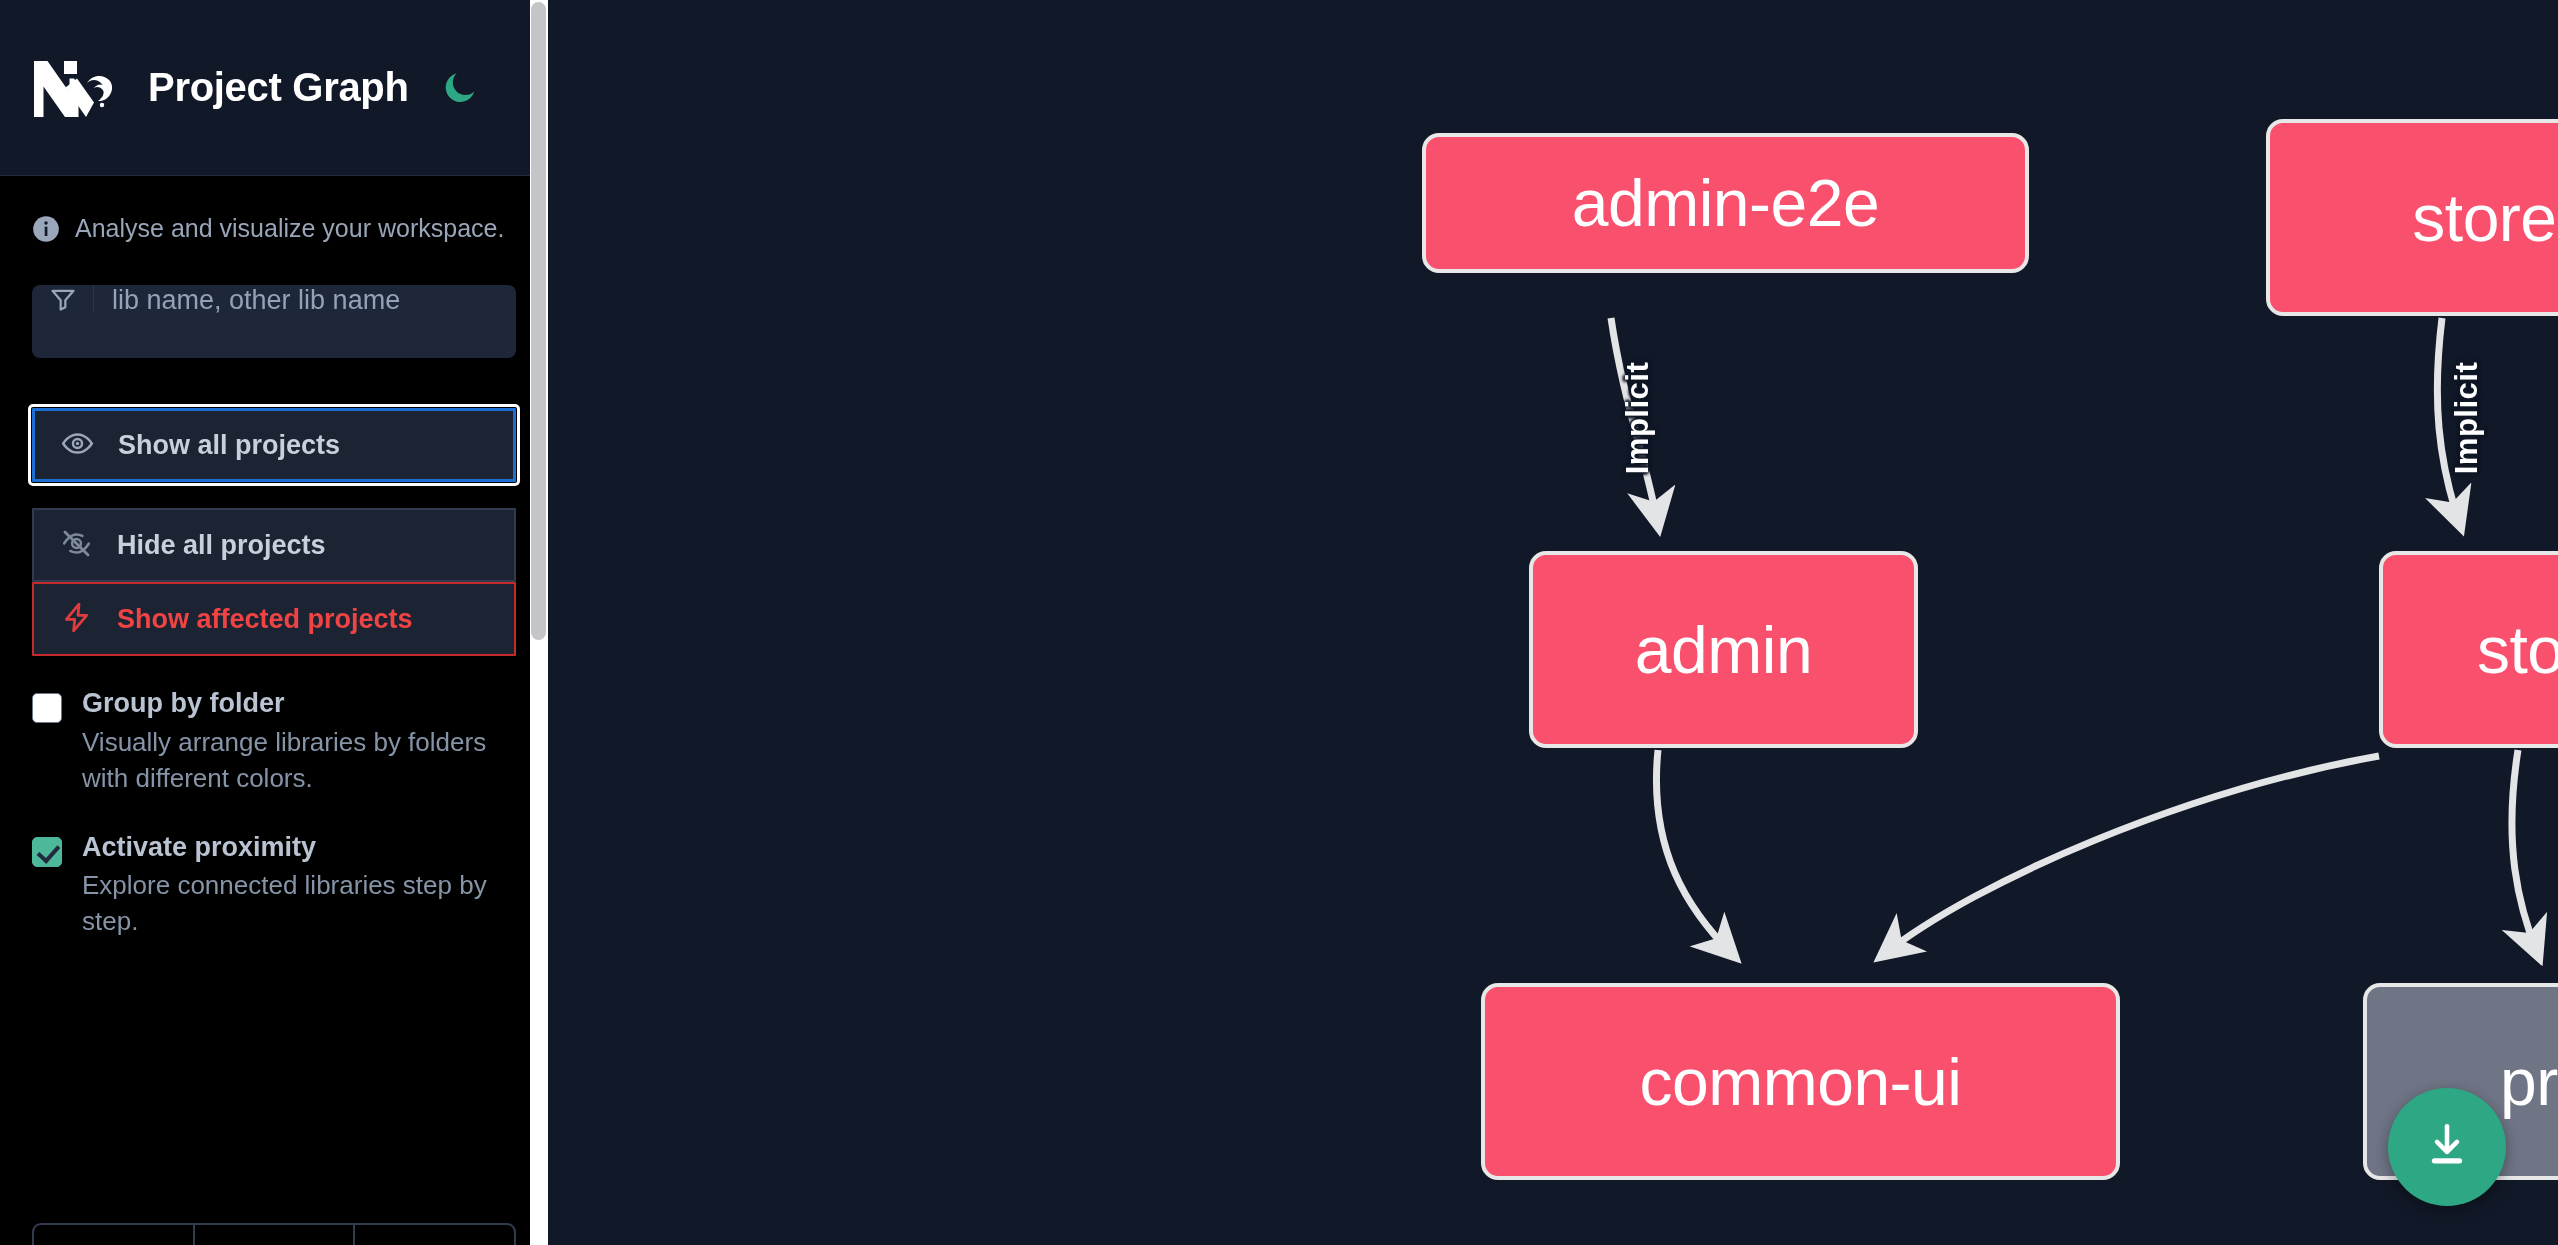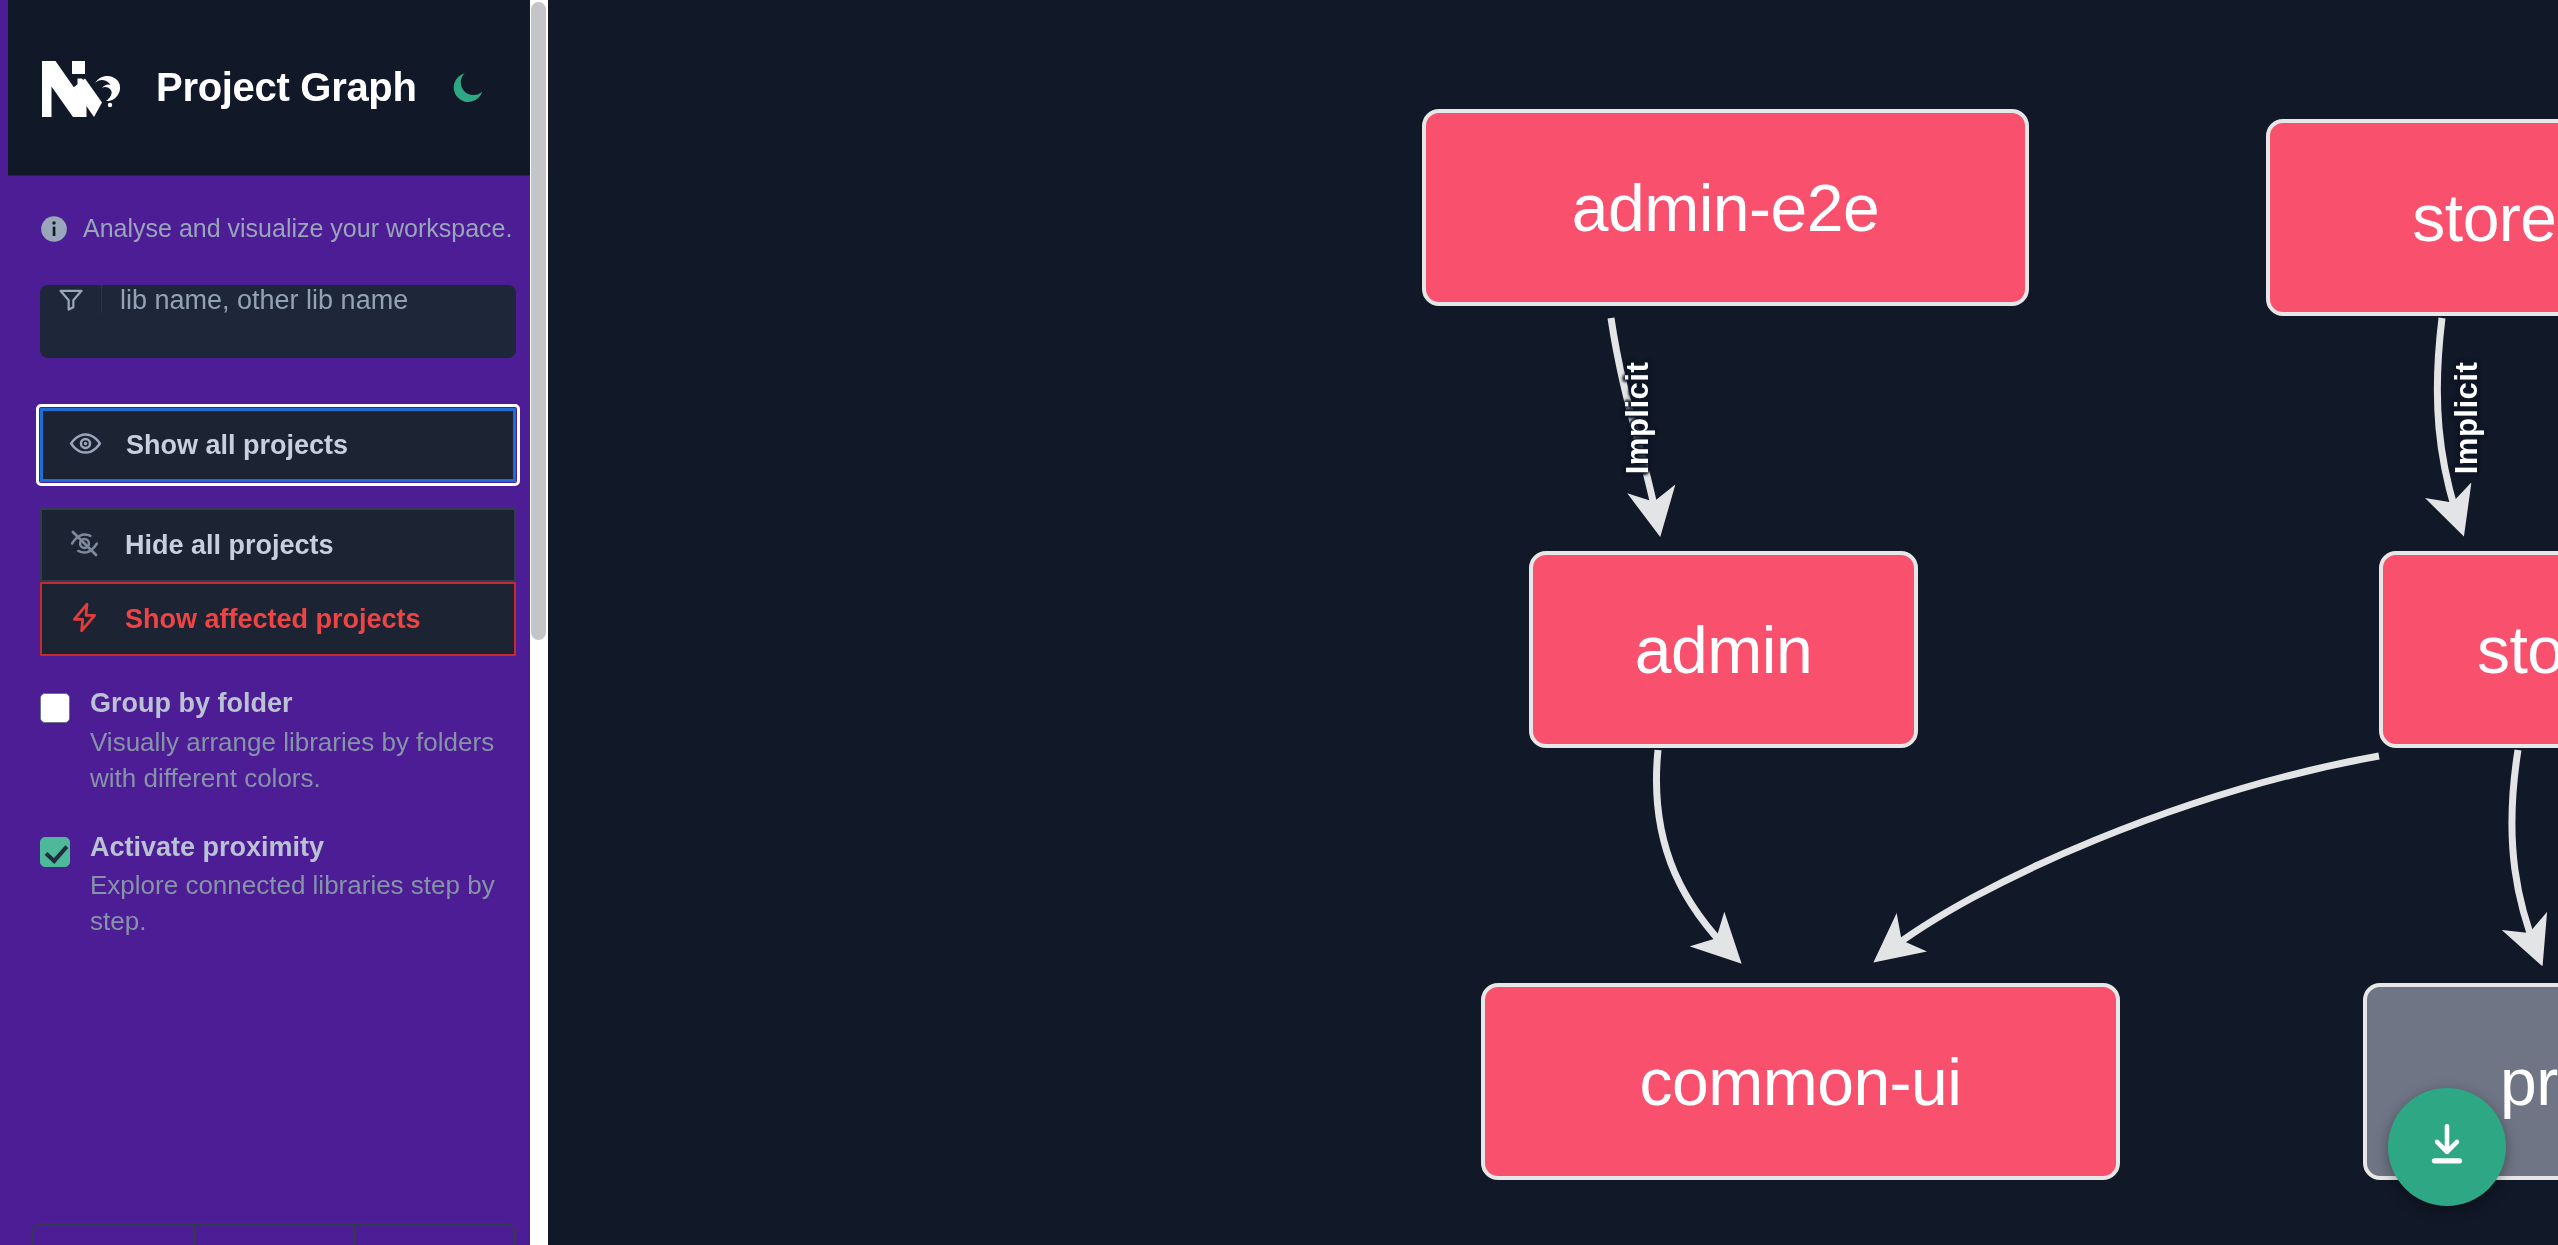--- a/index.html
+++ b/index.html
@@ -8,24 +8,23 @@
     background: #0f1623;
     font-family: "Liberation Sans", sans-serif;
     overflow: hidden;
   }
   #app { position: relative; width: 2558px; height: 1245px; display: flex; }
 
   
   #sidebar {
     position: relative;
     width: 548px; height: 1245px;
-    background: #4c1d95;
+    background: #000000;
     flex: 0 0 548px;
     overflow: hidden;
-    padding-left: 8px;
   }
   .sb-header {
     height: 176px;
     display: flex; align-items: center;
     padding: 0 32px;
     border-bottom: 1px solid #222b3d;
     background: #111827;
   }
   .nx-logo { width: 92px; height: 62px; flex: 0 0 92px; }
   .app-title {
@@ -353,21 +352,21 @@
 
         <path d="M1831 756 C 1640 790, 1430 880, 1335 955"></path>
 
         <path d="M1970 750 C 1955 845, 1970 905, 1990 955"></path>
       </g>
     </svg>
 
     <div class="edge-label" style="left:1034px; top:400px; transform: rotate(-90deg);">Implicit</div>
     <div class="edge-label" style="left:1863px; top:400px; transform: rotate(-90deg);">Implicit</div>
 
-    <div class="node pink" style="left:874px; top:109px; width:607px; height:197px;">admin-e2e</div>
+    <div class="node pink" style="left:874px; top:133px; width:607px; height:140px;">admin-e2e</div>
 
     <div class="node pink" style="left:1718px; top:119px; width:567px; height:197px;">store-e2e</div>
 
     <div class="node pink" style="left:981px; top:551px; width:389px; height:197px;">admin</div>
 
     <div class="node pink" style="left:1831px; top:551px; width:340px; height:197px;">store</div>
 
     <div class="node pink" style="left:933px; top:983px; width:639px; height:197px;">common-ui</div>
 
     <div class="node grey" style="left:1815px; top:983px; width:523px; height:197px;">products</div>

